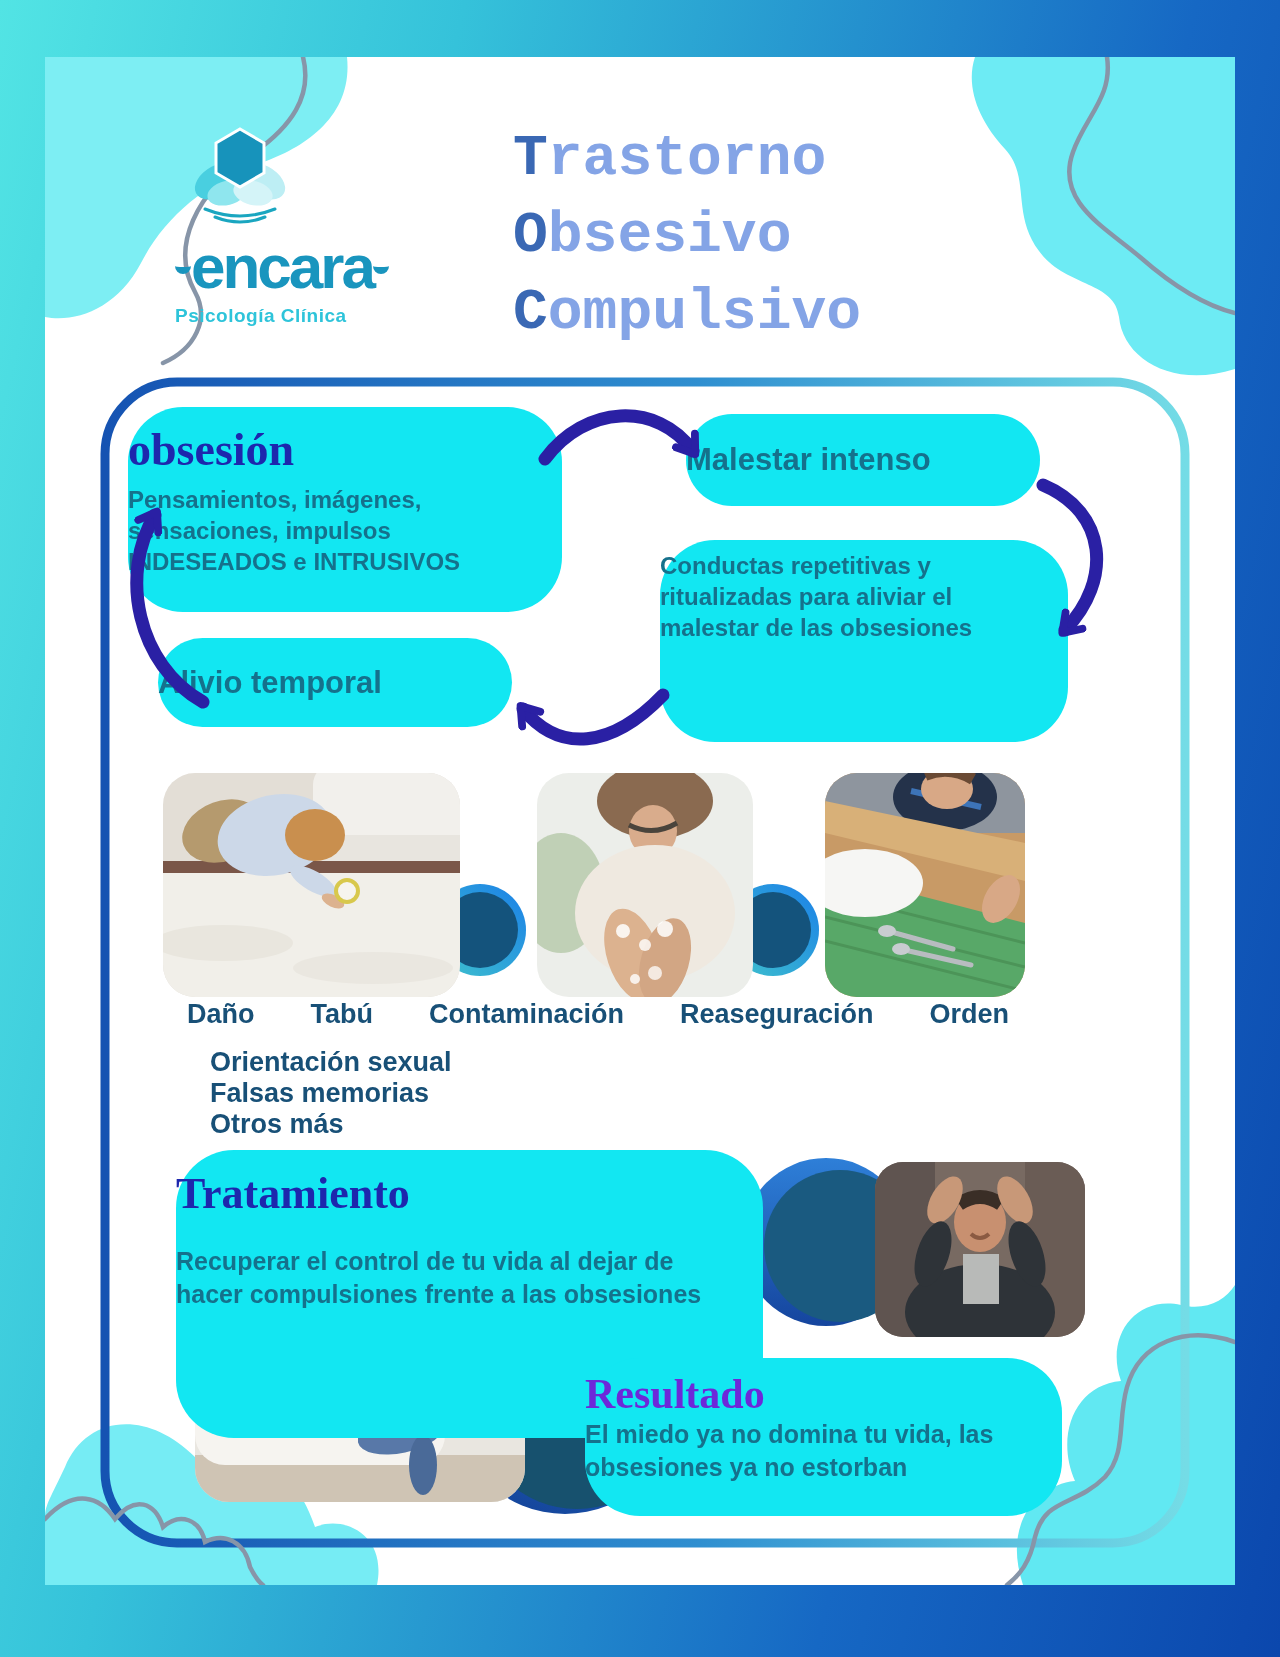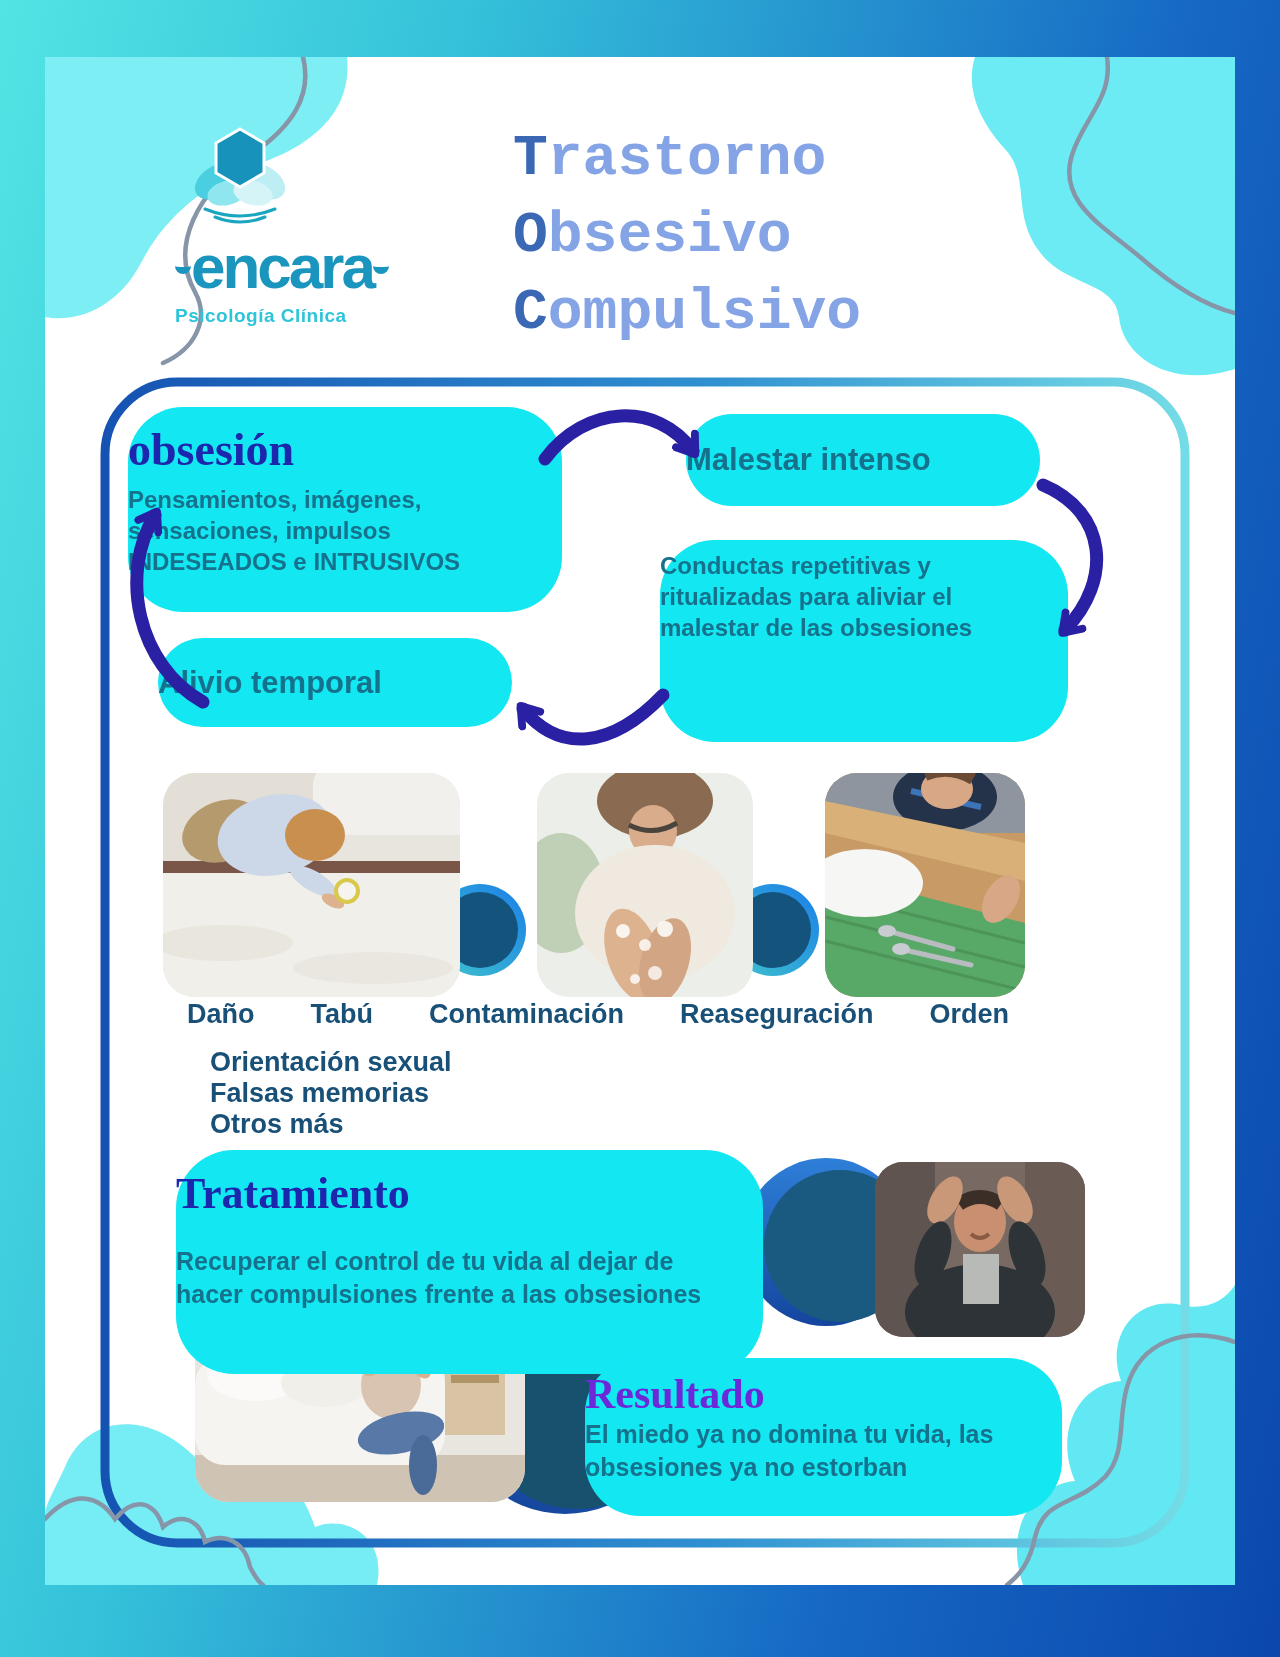--- a/index.html
+++ b/index.html
@@ -63,21 +63,21 @@
   .cat{font-size:27px;font-weight:bold;color:#185077;}
 
   
   .bigc-back{position:absolute;border-radius:50%;}
   .bigc-front{position:absolute;border-radius:50%;}
   .tc-back{left:697px;top:1101px;width:168px;height:168px;background:linear-gradient(180deg,#2e7fd8,#15459e);}
   .tc-front{left:719px;top:1113px;width:152px;height:152px;background:#1a5a80;}
   .rc-back{left:408px;top:1233px;width:224px;height:224px;background:linear-gradient(200deg,#2e86d8,#123f96);}
   .rc-front{left:430px;top:1248px;width:204px;height:204px;background:#17516e;}
 
-  .box-trat{left:131px;top:1093px;width:587px;height:224px;border-radius:58px;}
+  .box-trat{left:131px;top:1093px;width:587px;height:288px;border-radius:58px;}
   .box-trat .serif-h{font-size:44px;padding-top:18px;}
   .box-trat .teal-b{font-size:25px;line-height:33px;margin-top:26px;}
   .box-result{left:540px;top:1301px;width:477px;height:158px;border-radius:55px;}
   .box-result .serif-h{font-size:42px;padding-top:12px;color:#6d28d9;}
   .box-result .teal-b{font-size:25px;line-height:33px;margin-top:0;}
 </style>
 </head>
 <body>
 
 <div class="canvas">

